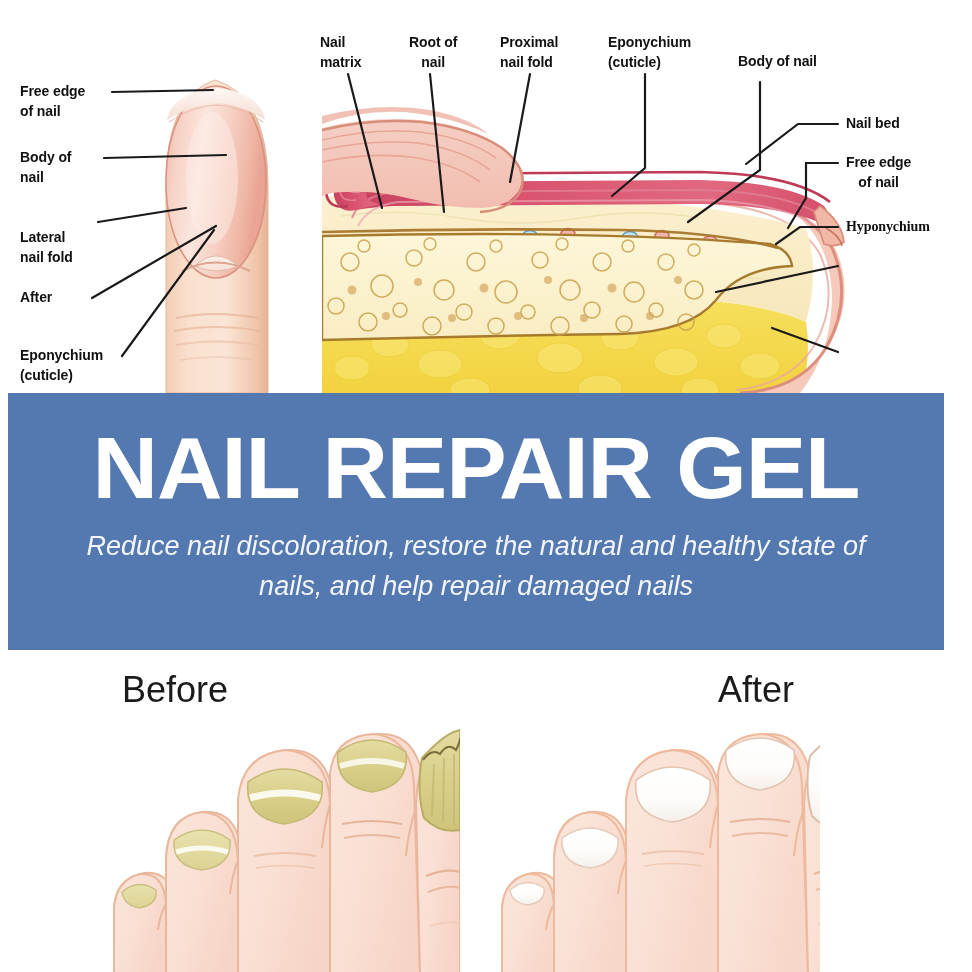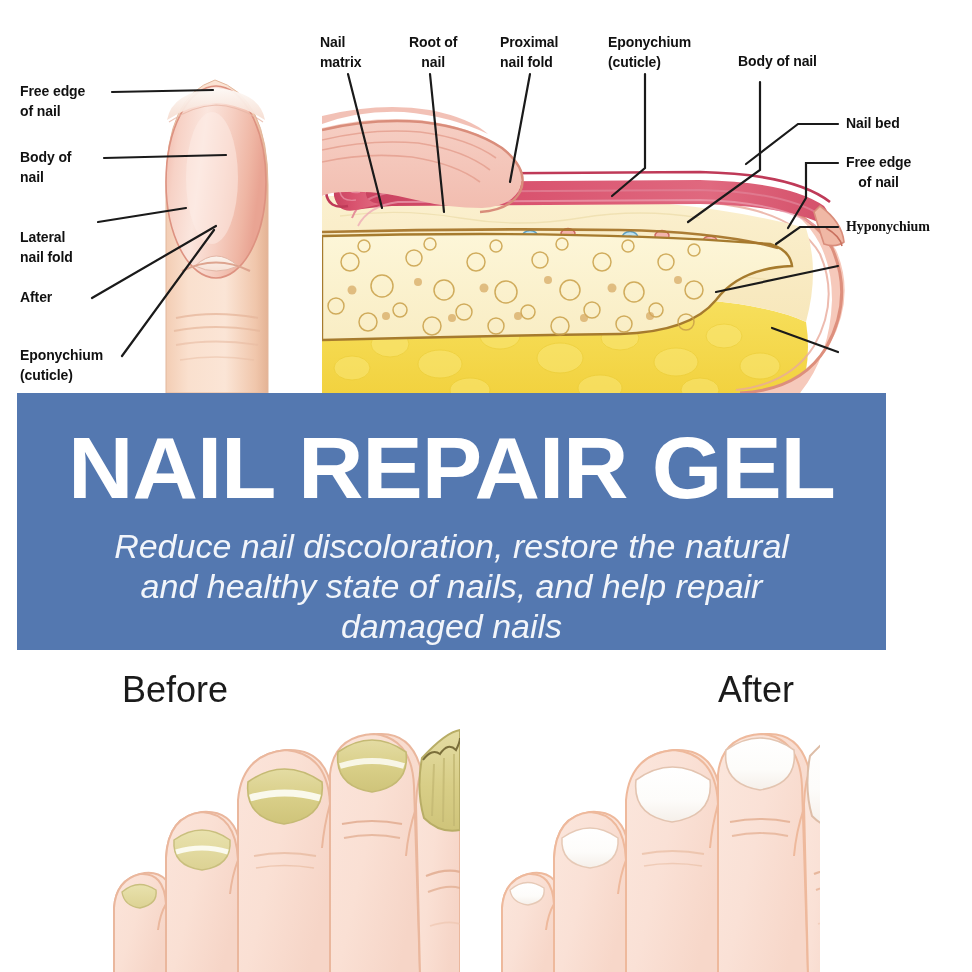--- a/index.html
+++ b/index.html
@@ -33,40 +33,40 @@
     color: #111111;
     white-space: pre;
     letter-spacing: -0.1px;
   }
   .anno.r { text-align: center; }
 
   #anatomy-svg { position: absolute; left: 0; top: 0; }
 
   
   #banner {
-    position: absolute; left: 17px; top: 393px; width: 869px; height: 257px;
+    position: absolute; left: 8px; top: 393px; width: 936px; height: 257px;
     background: #5478B0;
     text-align: center;
     overflow: hidden;
   }
   #banner-title {
     margin-top: 27px;
     font-family: "Liberation Sans", sans-serif;
     font-weight: bold;
     font-size: 88px;
     line-height: 96px;
     letter-spacing: -1px;
     color: #ffffff;
     transform: scaleX(1.03);
   }
   #banner-sub {
     margin-top: 10px;
     font-family: "Liberation Sans", sans-serif;
     font-style: italic;
-    font-size: 34px;
+    font-size: 27px;
     line-height: 40px;
     color: #f2f5fa;
     padding: 0 72px;
   }
 
   
   #compare {
     position: absolute; left: 0; top: 650px; width: 820px; height: 322px;
     background: #ffffff;
     overflow: hidden;

